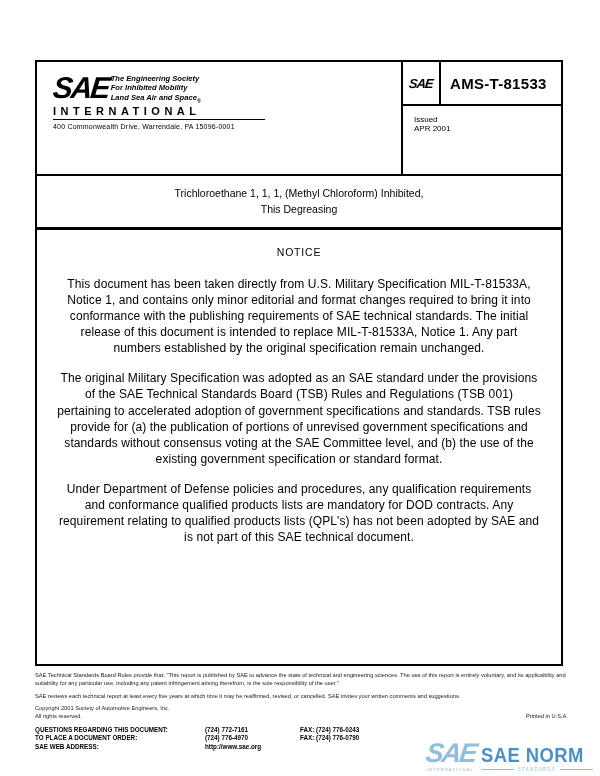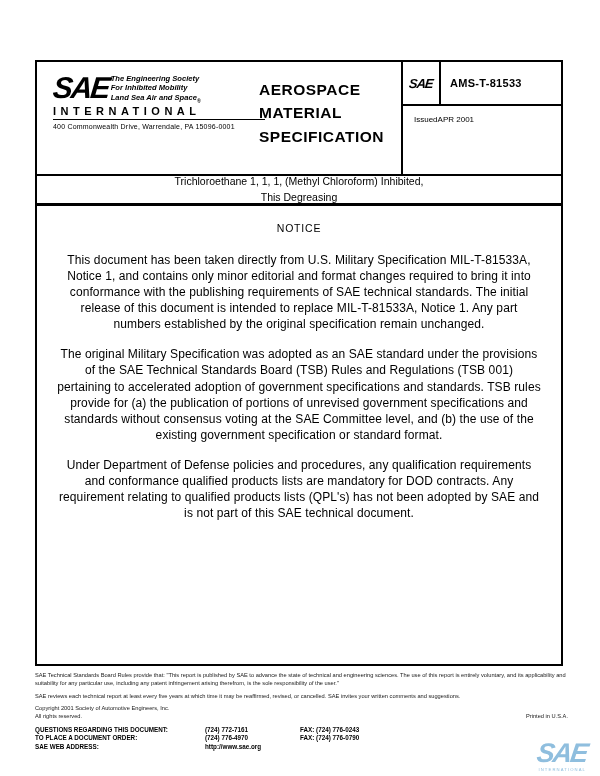--- a/index.html
+++ b/index.html
@@ -18,26 +18,26 @@
   .tagline{margin-left:2px;font-size:7.6px;font-weight:bold;font-style:italic;line-height:1.25;white-space:nowrap;}
   .reg-mark{font-size:5px;vertical-align:sub;}
   .international{font-size:11px;font-weight:bold;letter-spacing:4.5px;margin-top:1px;border-bottom:1.5px solid #000;padding-bottom:2px;}
   .address{font-size:7px;margin-top:3px;letter-spacing:0.2px;}
   .doc-type{position:absolute;left:222px;top:16px;font-size:15.5px;font-weight:bold;line-height:1.5;letter-spacing:0.5px;}
 
   .header-right{width:160px;border-left:2px solid #000;box-sizing:border-box;display:flex;flex-direction:column;}
   .num-row{display:flex;height:44px;border-bottom:2px solid #000;box-sizing:border-box;align-items:center;}
   .sae-small-cell{width:38px;height:100%;border-right:2px solid #000;box-sizing:border-box;display:flex;align-items:center;justify-content:center;}
   .sae-small{font-size:13px;font-weight:bold;font-style:italic;letter-spacing:-1px;transform:skewX(-6deg);}
-  .doc-num{font-size:11px;font-weight:bold;padding-left:9px;letter-spacing:0.3px;}
-  .issued-row{display:flex;padding:9px 0 0 11px;font-size:8px;}
+  .doc-num{font-size:15px;font-weight:bold;padding-left:9px;letter-spacing:0.3px;}
+  .issued-row{display:flex;padding:9px 0 0 11px;font-size:8px;flex-direction:column;}
   .issued-date{}
 
   
-  .title-band{height:30px;border-bottom:3px solid #000;box-sizing:border-box;display:flex;flex-direction:column;
+  .title-band{height:54px;border-bottom:3px solid #000;box-sizing:border-box;display:flex;flex-direction:column;
               align-items:center;justify-content:center;font-size:10.5px;line-height:1.45;text-align:center;}
 
   
   .body-area{padding:12px 20px 0 20px;}
   .notice-heading{text-align:center;font-size:10.5px;letter-spacing:0.8px;margin:4px 0 18px 0;}
   .body-area p{font-size:12px;line-height:1.34;margin:0 0 14px 0;text-align:center;letter-spacing:0.1px;}
 
   
   .footnote{position:absolute;left:35px;top:671px;width:533px;font-size:5.7px;line-height:1.45;color:#1a1a1a;}
   .footnote .fn-item{margin-bottom:4px;}
@@ -72,25 +72,20 @@
         <div class="logo-block">
           <div class="logo-top">
             <span class="sae-big">SAE</span>
             <span class="tagline"><span>The Engineering Society</span><br>
               <span>For Inhibited Mobility</span><br>
               <span>Land Sea Air and Space</span><span class="reg-mark">®</span>
             </span>
           </div>
           <div class="international">INTERNATIONAL</div>
           <div class="address">400 Commonwealth Drive, Warrendale, PA 15096-0001</div>
-        </div>
-        <div class="doc-type">
-          <span>AEROSPACE</span><br>
-          <span>MATERIAL</span><br>
-          <span>SPECIFICATION</span>
         </div>
       </div>
 
       <div class="header-right">
         <div class="num-row">
           <div class="sae-small-cell">
             <span class="sae-small">SAE</span>
           </div>
           <span class="doc-num">AMS-T-81533</span>
         </div>
@@ -140,15 +135,23 @@
       <span class="c-phone">http://www.sae.org</span>
       <span class="c-fax"></span>
     </div>
   </div>
 
   <div class="watermark">
     <div class="wm-left">
       <div class="wm-sae">SAE</div>
       <div class="wm-intl">INTERNATIONAL</div>
     </div>
+    <div class="wm-right">
+      <div class="wm-name">SAE NORM</div>
+      <div class="wm-tagline">
+        <span class="dash"></span>
+        <span class="wm-tagtext">STANDARDS</span>
+        <span class="dash"></span>
+      </div>
+    </div>
   </div>
 
 </div>
 
 </body></html>

